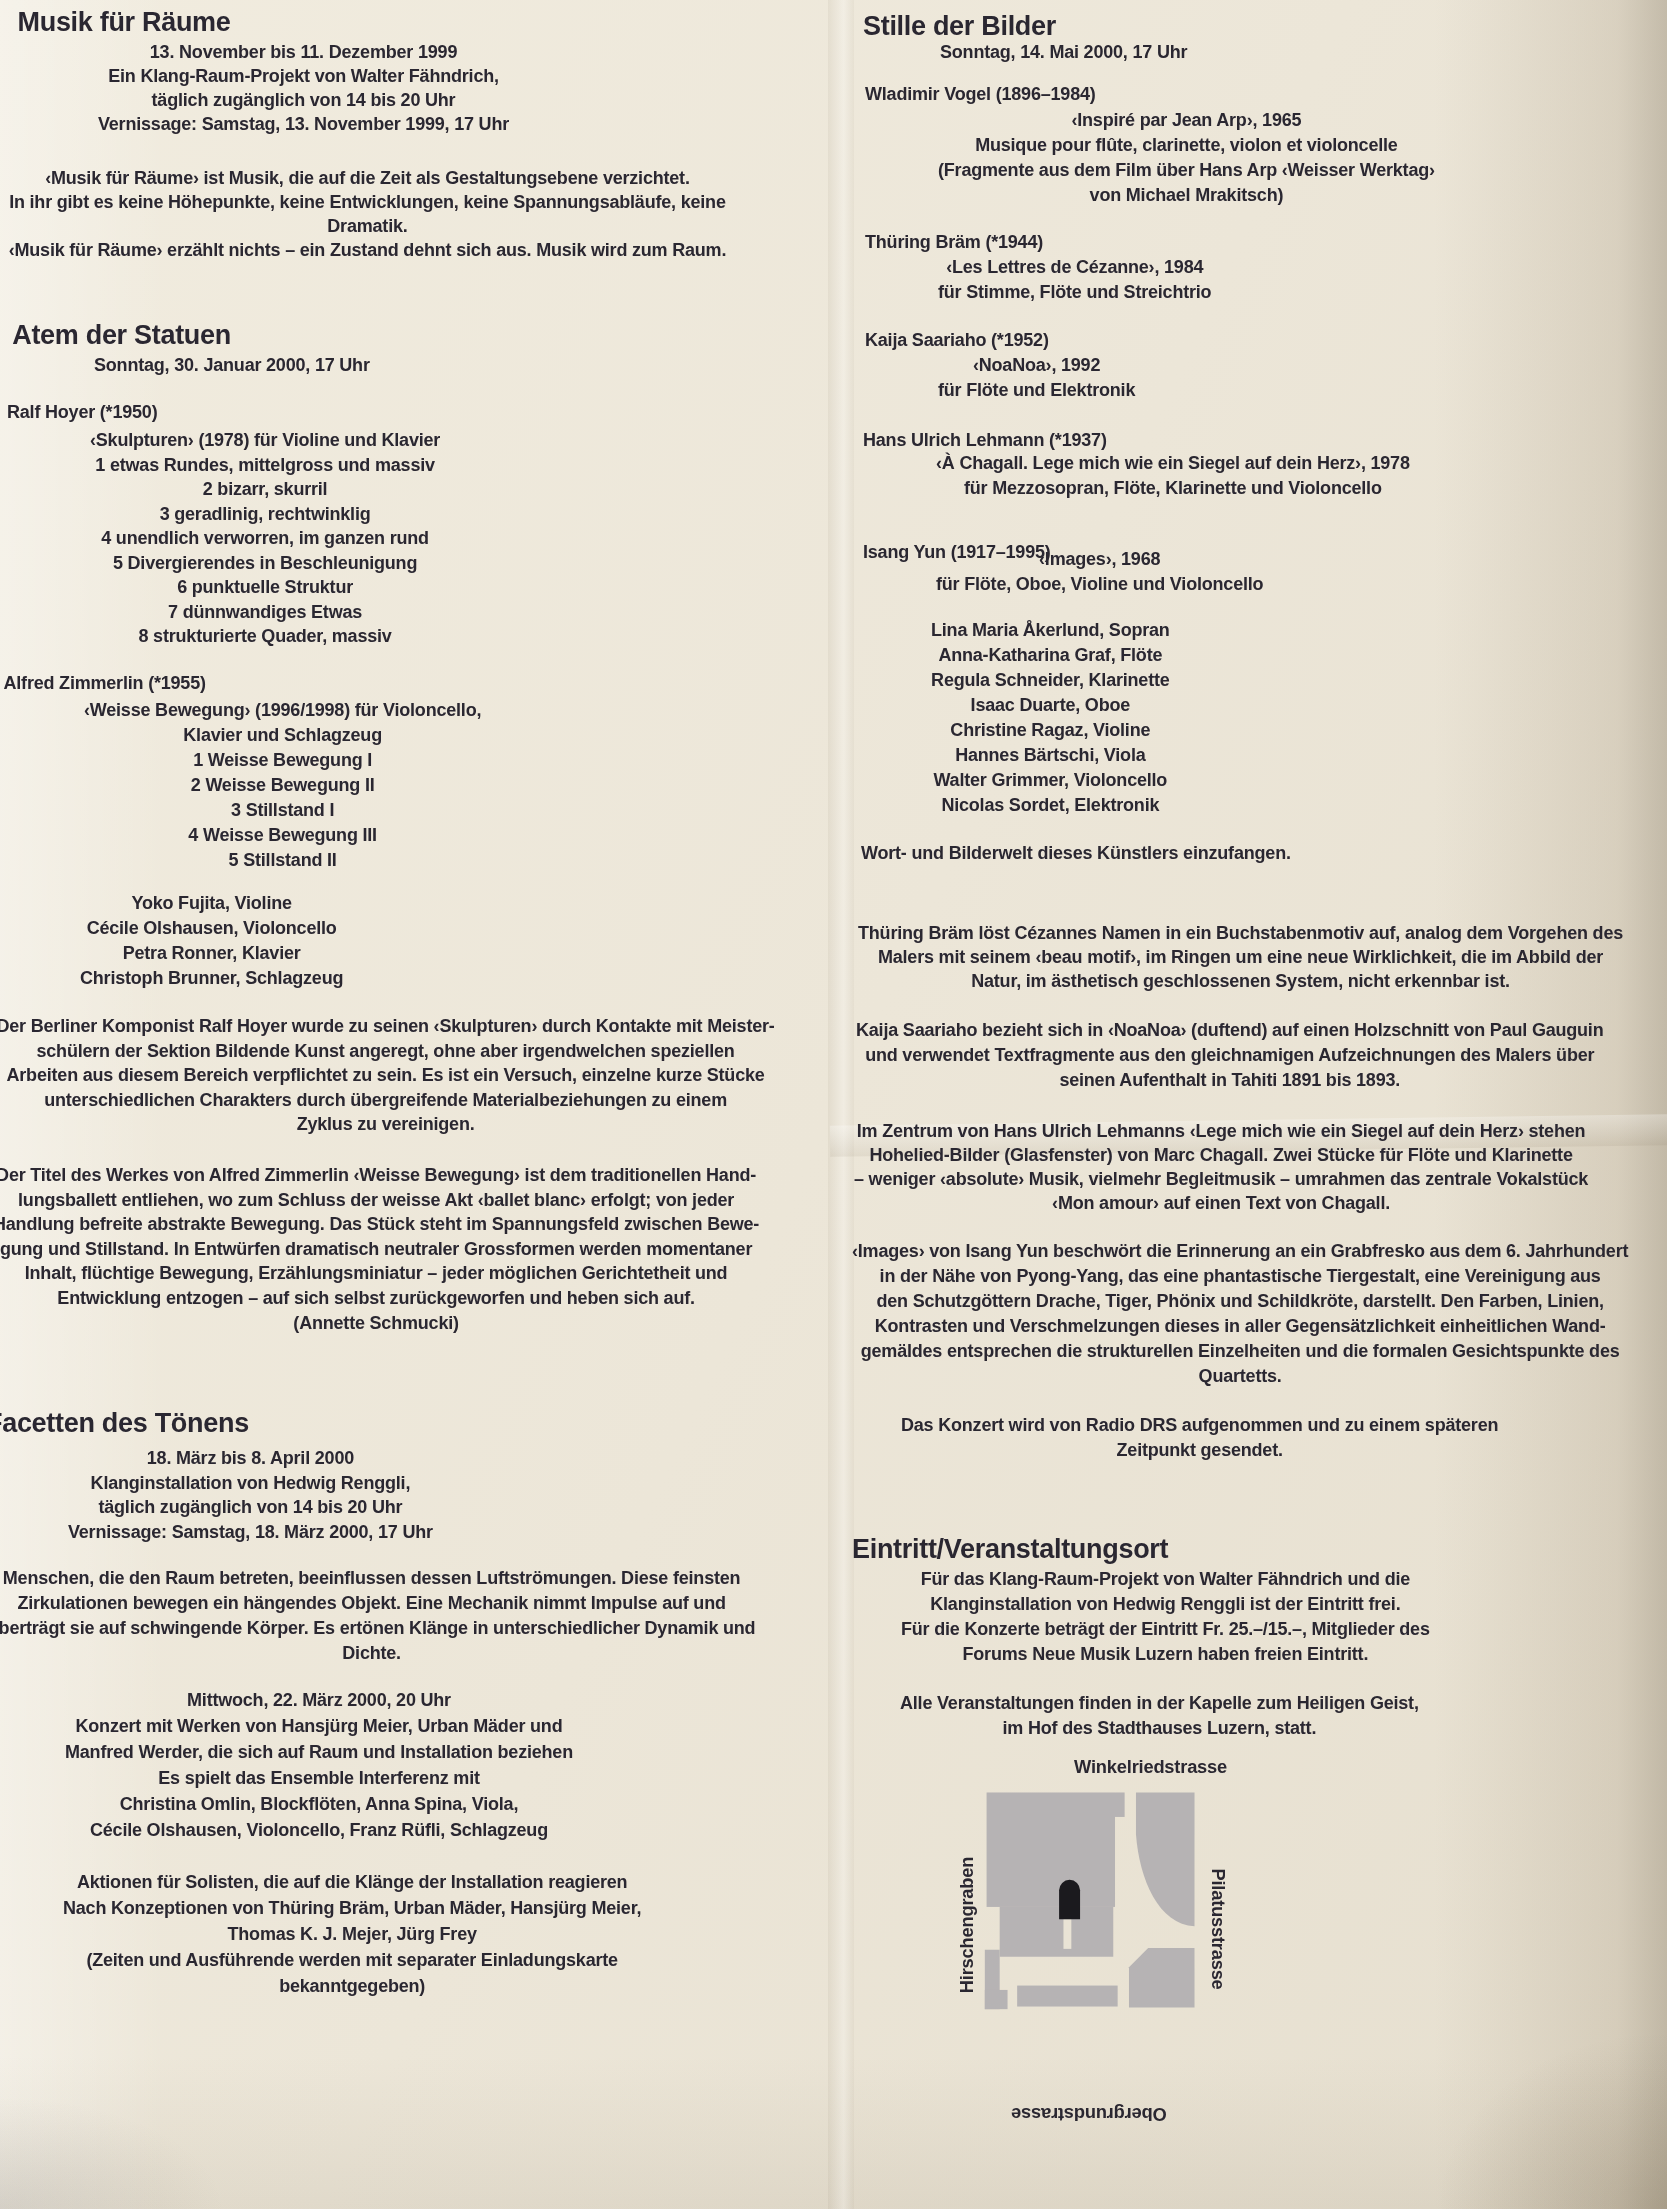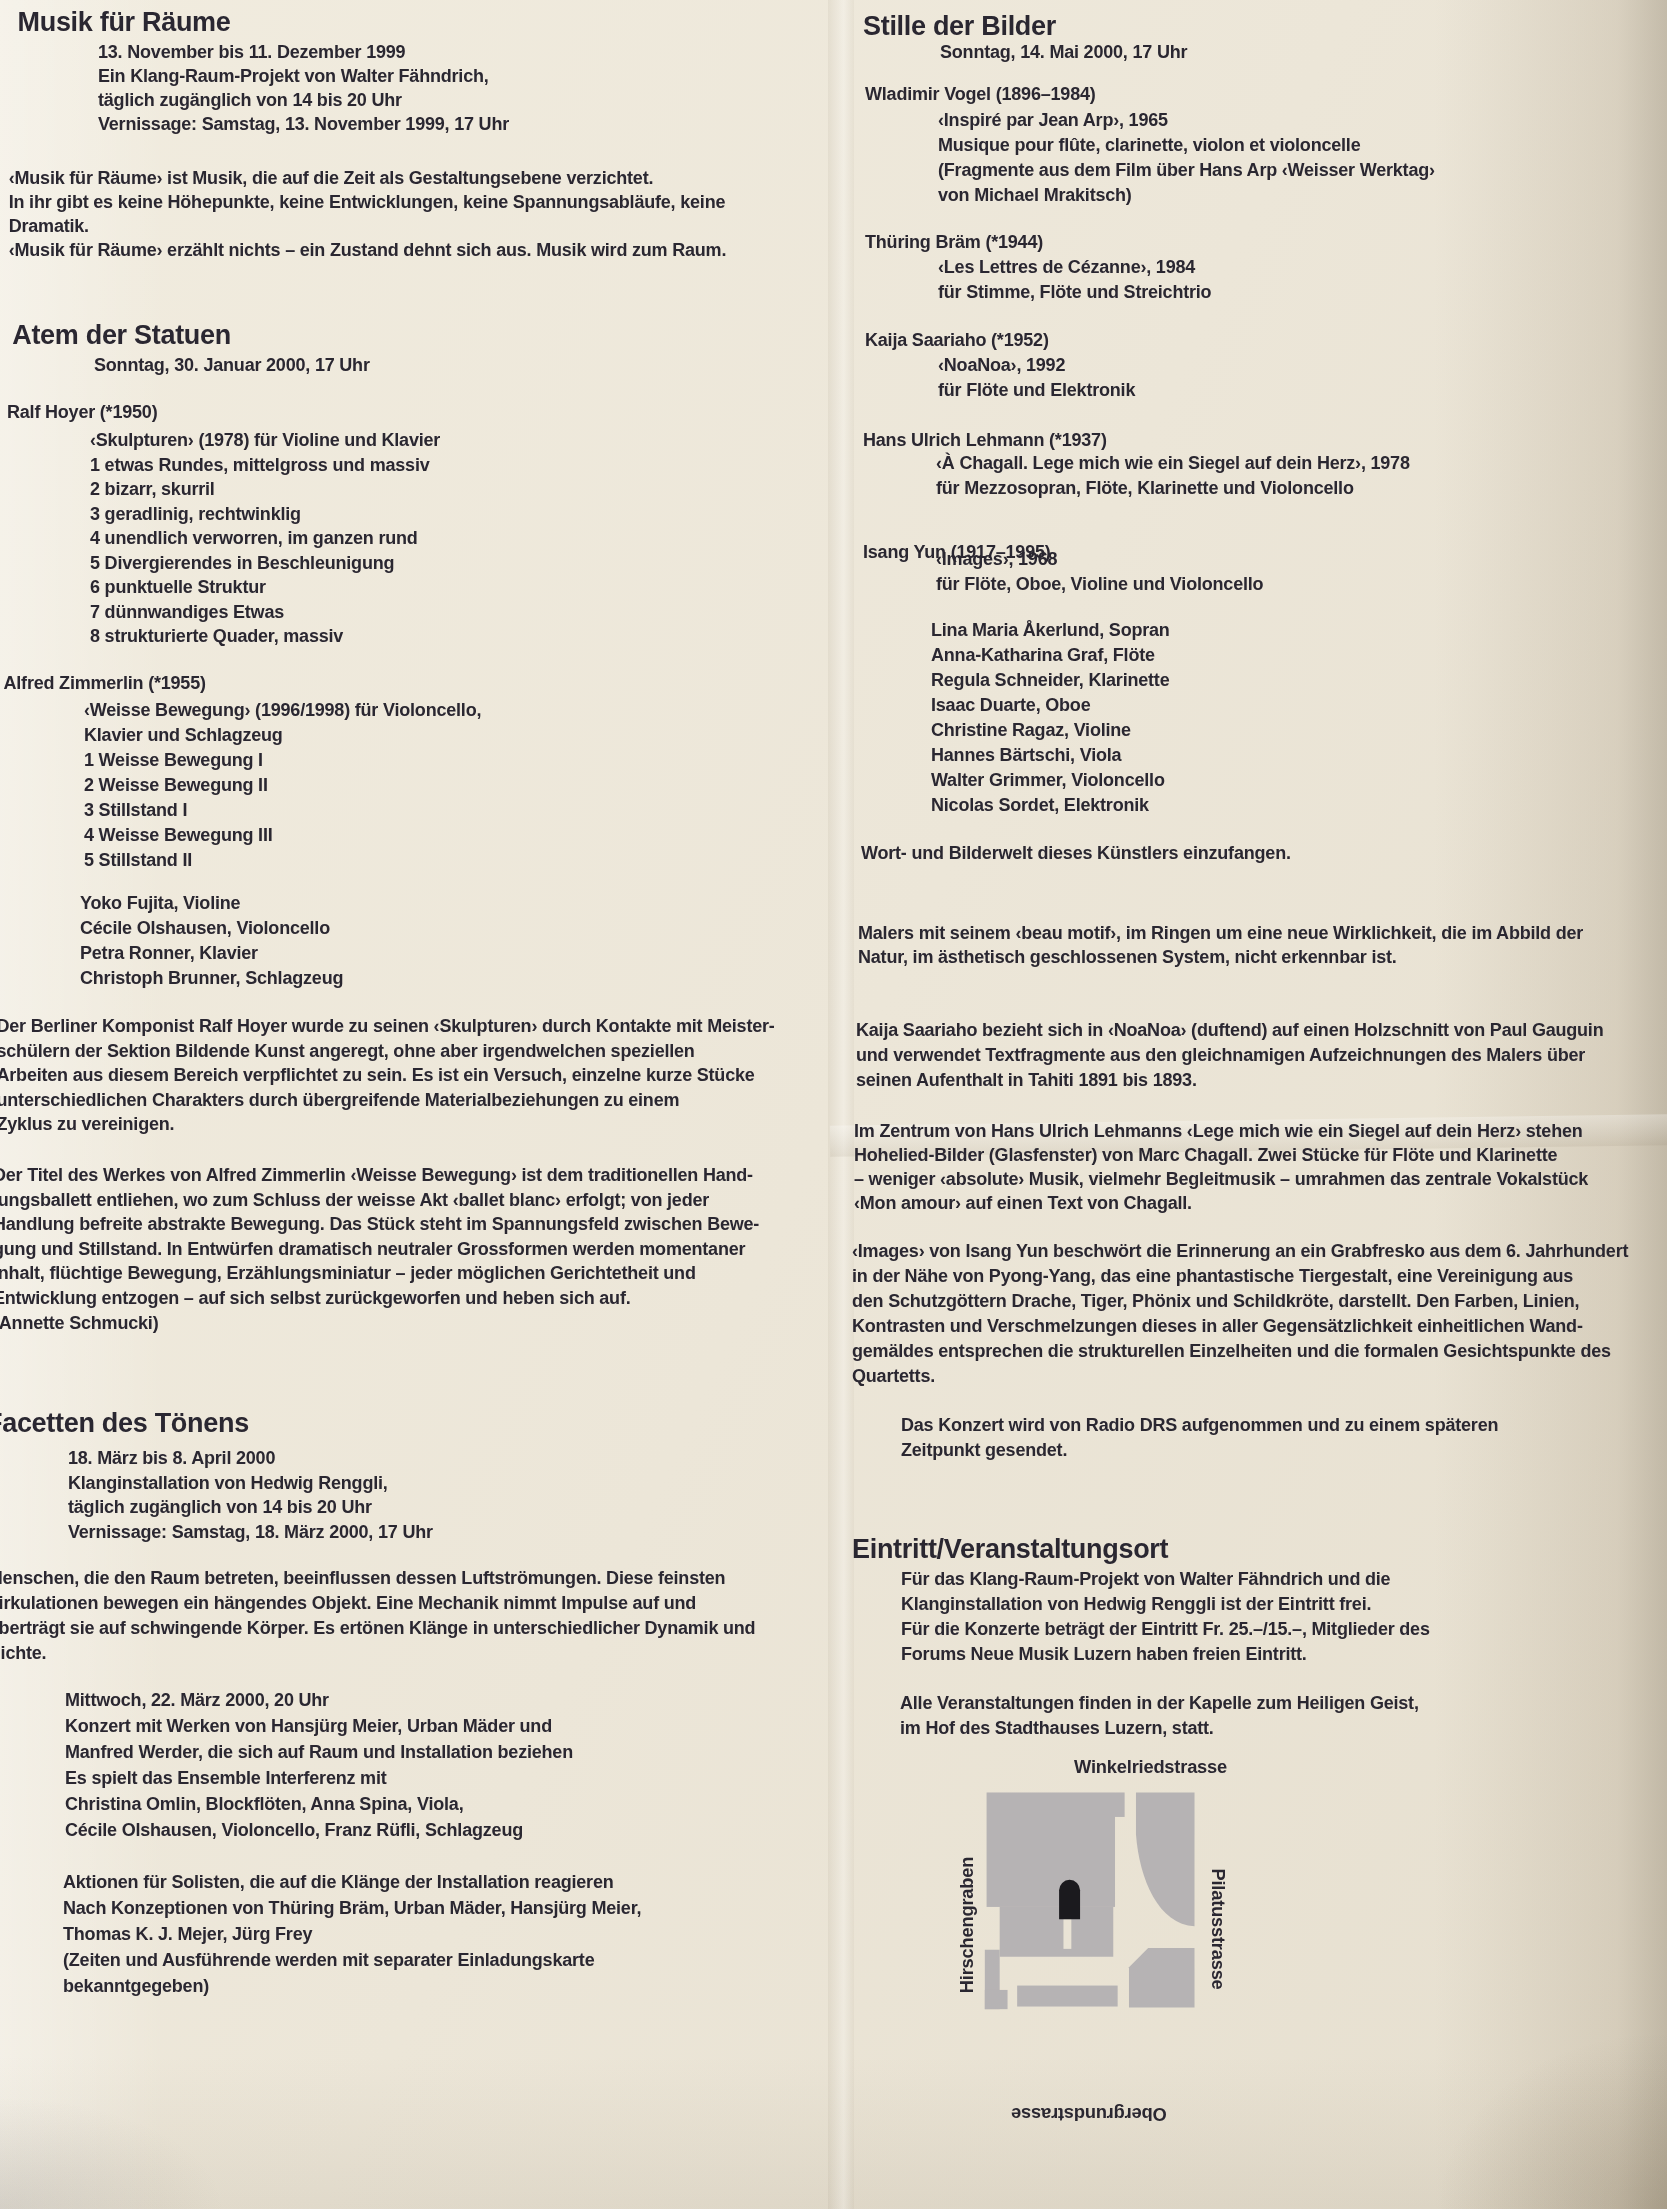--- a/index.html
+++ b/index.html
@@ -6,21 +6,21 @@
   body{
     width:1667px;height:2210px;position:relative;overflow:hidden;
     font-family:"Liberation Sans","DejaVu Sans",sans-serif;
     background:
       linear-gradient(to bottom, rgba(0,0,0,0) 93%, rgba(120,105,80,0.10)),
       linear-gradient(to right, rgba(255,255,255,0.35), rgba(0,0,0,0) 10%, rgba(0,0,0,0) 86%, rgba(125,105,75,0.16) 97%, rgba(95,80,55,0.28)),
       linear-gradient(115deg,#f1ecdf 0%,#ece6d8 50%,#e6dfcf 100%);
   }
   .blk{
     position:absolute;white-space:pre;color:#2a2731;font-weight:700;
-    font-size:18px;letter-spacing:-0.2px;line-height:var(--lh,24.5px);
+    font-size:18px;letter-spacing:-0.2px;line-height:var(--lh,24.5px);text-align:center;
   }
   .blk .ln{line-height:var(--lh,24.5px);}
   .t1{font-size:27px;letter-spacing:-0.3px;line-height:30px;}
   .shade{position:absolute;pointer-events:none;}
   .crease-v{left:828px;top:0;width:26px;height:2210px;
     background:linear-gradient(to right, rgba(110,95,70,.08), rgba(255,255,255,.25) 60%, rgba(110,95,70,.06));}
   .crease-h{left:830px;top:1120px;width:838px;height:31px;transform:rotate(-0.8deg);
     background:linear-gradient(to bottom, rgba(255,255,255,.28), rgba(110,95,70,.09));}
   .corner-bl{left:0;top:2096px;width:227px;height:114px;
     background:radial-gradient(ellipse at 0% 100%, rgba(100,95,90,.14), rgba(0,0,0,0) 70%);}
@@ -76,21 +76,21 @@
 
 <div class="blk" style="left:863px;top:428px">Hans Ulrich Lehmann (*1937)</div>
 <div class="blk" style="left:936px;top:451px;--lh:25px"><div class="ln">‹À Chagall. Lege mich wie ein Siegel auf dein Herz›, 1978</div><div class="ln">für Mezzosopran, Flöte, Klarinette und Violoncello</div></div>
 
 <div class="blk" style="left:863px;top:540px">Isang Yun (1917–1995)</div>
 <div class="blk" style="left:936px;top:547px;--lh:24.5px"><div class="ln">‹Images›, 1968</div><div class="ln">für Flöte, Oboe, Violine und Violoncello</div></div>
 
 <div class="blk" style="left:931px;top:618px;--lh:25px"><div class="ln">Lina Maria Åkerlund, Sopran</div><div class="ln">Anna-Katharina Graf, Flöte</div><div class="ln">Regula Schneider, Klarinette</div><div class="ln">Isaac Duarte, Oboe</div><div class="ln">Christine Ragaz, Violine</div><div class="ln">Hannes Bärtschi, Viola</div><div class="ln">Walter Grimmer, Violoncello</div><div class="ln">Nicolas Sordet, Elektronik</div></div>
 
 <div class="blk" style="left:861px;top:841px;--lh:25px"><div class="ln">Wort- und Bilderwelt dieses Künstlers einzufangen.</div></div>
-<div class="blk" style="left:858px;top:921px;--lh:24px"><div class="ln">Malers mit seinem ‹beau motif›, im Ringen um eine neue Wirklichkeit, die im Abbild der</div><div class="ln">Natur, im ästhetisch geschlossenen System, nicht erkennbar ist.</div></div>
+<div class="blk" style="left:858px;top:921px;--lh:24px"><div class="ln">Thüring Bräm löst Cézannes Namen in ein Buchstabenmotiv auf, analog dem Vorgehen des</div><div class="ln">Malers mit seinem ‹beau motif›, im Ringen um eine neue Wirklichkeit, die im Abbild der</div><div class="ln">Natur, im ästhetisch geschlossenen System, nicht erkennbar ist.</div></div>
 <div class="blk" style="left:856px;top:1018px;--lh:25px"><div class="ln">Kaija Saariaho bezieht sich in ‹NoaNoa› (duftend) auf einen Holzschnitt von Paul Gauguin</div><div class="ln">und verwendet Textfragmente aus den gleichnamigen Aufzeichnungen des Malers über</div><div class="ln">seinen Aufenthalt in Tahiti 1891 bis 1893.</div></div>
 <div class="blk" style="left:854px;top:1119px;--lh:24px"><div class="ln">Im Zentrum von Hans Ulrich Lehmanns ‹Lege mich wie ein Siegel auf dein Herz› stehen</div><div class="ln">Hohelied-Bilder (Glasfenster) von Marc Chagall. Zwei Stücke für Flöte und Klarinette</div><div class="ln">– weniger ‹absolute› Musik, vielmehr Begleitmusik – umrahmen das zentrale Vokalstück</div><div class="ln">‹Mon amour› auf einen Text von Chagall.</div></div>
 <div class="blk" style="left:852px;top:1239px;--lh:25px"><div class="ln">‹Images› von Isang Yun beschwört die Erinnerung an ein Grabfresko aus dem 6. Jahrhundert</div><div class="ln">in der Nähe von Pyong-Yang, das eine phantastische Tiergestalt, eine Vereinigung aus</div><div class="ln">den Schutzgöttern Drache, Tiger, Phönix und Schildkröte, darstellt. Den Farben, Linien,</div><div class="ln">Kontrasten und Verschmelzungen dieses in aller Gegensätzlichkeit einheitlichen Wand-</div><div class="ln">gemäldes entsprechen die strukturellen Einzelheiten und die formalen Gesichtspunkte des</div><div class="ln">Quartetts.</div></div>
 <div class="blk" style="left:901px;top:1413px;--lh:24.6px"><div class="ln">Das Konzert wird von Radio DRS aufgenommen und zu einem späteren</div><div class="ln">Zeitpunkt gesendet.</div></div>
 
 <div class="blk t1" style="left:852px;top:1534px">Eintritt/Veranstaltungsort</div>
 <div class="blk" style="left:901px;top:1567px;--lh:25px"><div class="ln">Für das Klang-Raum-Projekt von Walter Fähndrich und die</div><div class="ln">Klanginstallation von Hedwig Renggli ist der Eintritt frei.</div><div class="ln">Für die Konzerte beträgt der Eintritt Fr. 25.–/15.–, Mitglieder des</div><div class="ln">Forums Neue Musik Luzern haben freien Eintritt.</div></div>
 <div class="blk" style="left:900px;top:1691px;--lh:25px"><div class="ln">Alle Veranstaltungen finden in der Kapelle zum Heiligen Geist,</div><div class="ln">im Hof des Stadthauses Luzern, statt.</div></div>
 
 <div class="map">

